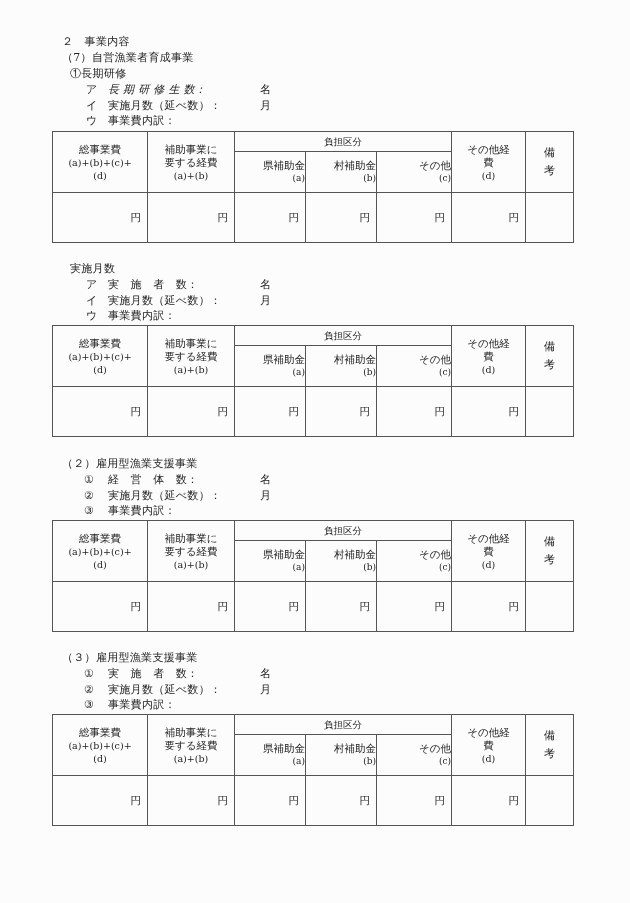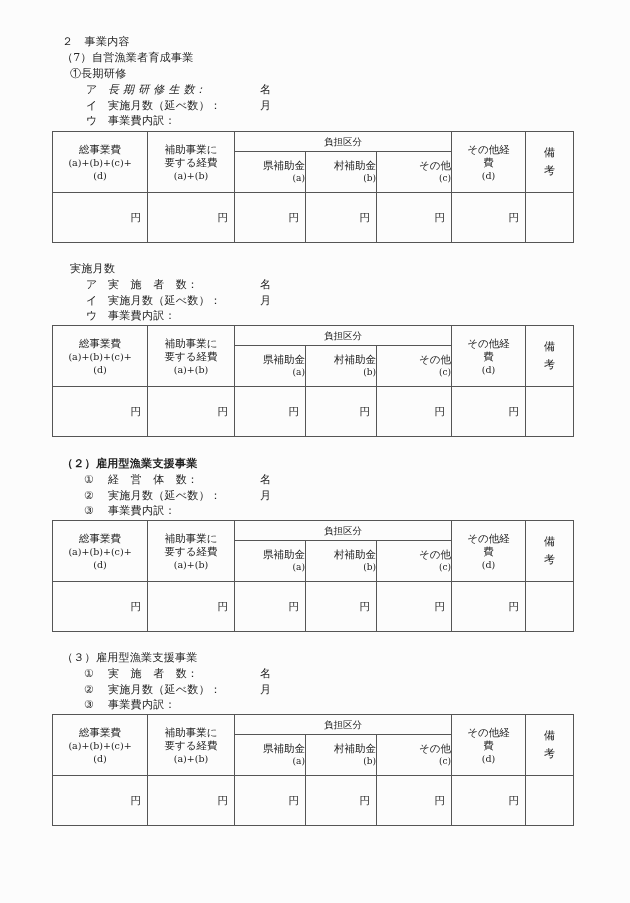--- a/index.html
+++ b/index.html
@@ -183,21 +183,21 @@
       <td>円</td>
       <td>円</td>
       <td>円</td>
       <td>円</td>
       <td>円</td>
       <td></td>
     </tr>
   </tbody>
     </table>
 
-  <div class="line" style="left:62px; top:457px;font-weight:bold;">（２）雇用型漁業支援事業</div>
+  <div class="line" style="left:62px; top:457px;">（２）雇用型漁業支援事業</div>
   <div class="line" style="left:84px; top:473px;">①</div>
   <div class="line" style="left:108px; top:473px;">経　営　体　数：</div>
   <div class="unit" style="left:260px; top:473px;">名</div>
   <div class="line" style="left:84px; top:489px;">②</div>
   <div class="line" style="left:108px; top:489px;">実施月数（延べ数）：</div>
   <div class="unit" style="left:260px; top:489px;">月</div>
   <div class="line" style="left:84px; top:504px;">③</div>
   <div class="line" style="left:108px; top:504px;">事業費内訳：</div>
 
   <table class="cost" style="top:520px;">

